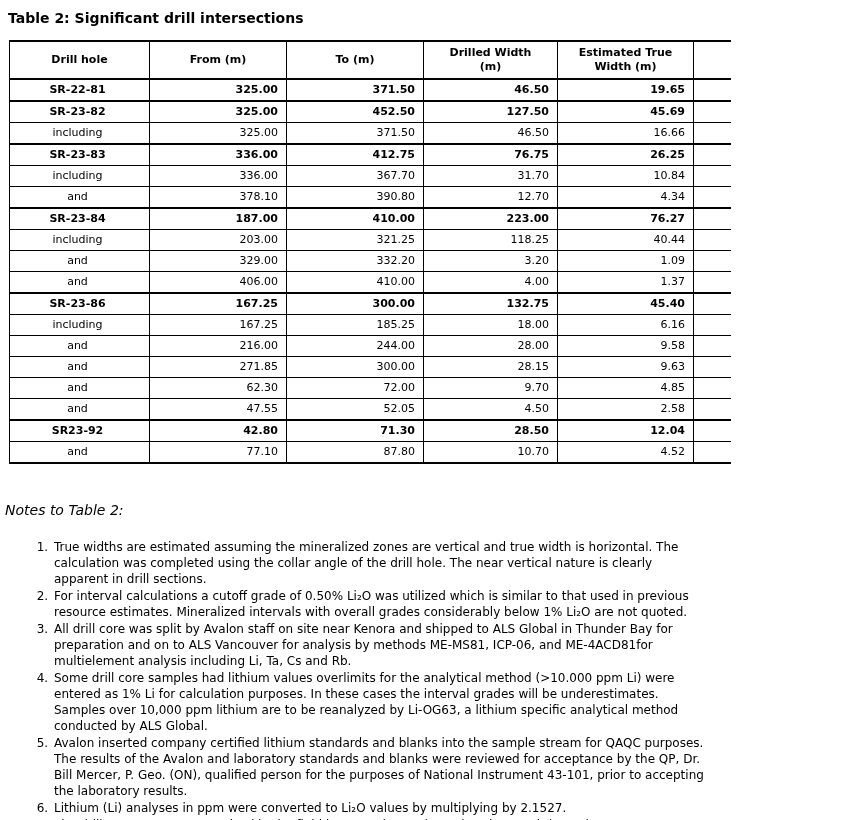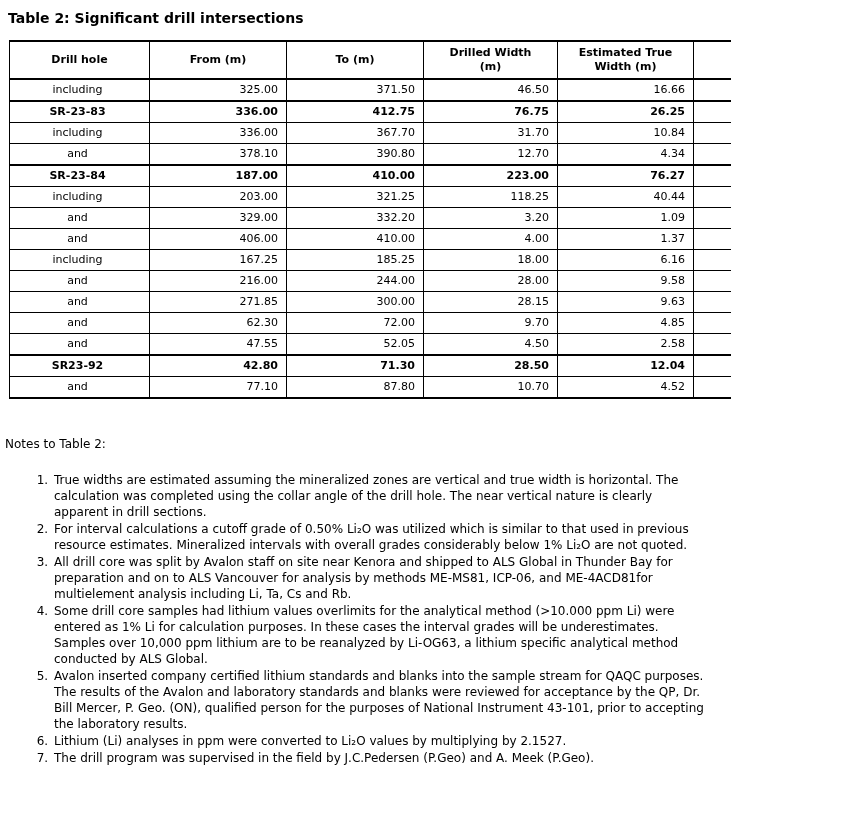--- a/index.html
+++ b/index.html
@@ -52,22 +52,23 @@
   }
   td.c-hole { text-align: center; padding: 3px 4px; }
   td.c-num  { text-align: right; }
   tr.main td { font-weight: bold; border-top: 2px solid #000000; }
   tr.main + tr.main td { border-top: 2px solid #000000; }
   table.drill-table tr:last-child td { border-bottom: 2px solid #000000; }
   .notes {
     margin: 38px 0 0 0;
   }
   .notes-heading {
-    font-size: 12px;
+    font-size: 14px;
     margin-left: -3px;
+    font-style: italic;
   }
   ol.notes-list {
     margin: 21px 0 0 0;
     padding: 0 10px 0 44px;
     font-size: 12px;
     line-height: 16px;
   }
   ol.notes-list li {
     margin: 0 0 1px 0;
     padding-left: 2px;
@@ -95,20 +96,36 @@
         <th>From (m)</th>
         <th>To (m)</th>
         <th>Drilled Width
 (m)</th>
         <th>Estimated True
 Width (m)</th>
         <th>Li2O %</th>
       </tr>
     </thead>
     <tbody>
+        <tr class="main">
+          <td class="c-hole">SR-22-81</td>
+          <td class="c-num">325.00</td>
+          <td class="c-num">371.50</td>
+          <td class="c-num">46.50</td>
+          <td class="c-num">19.65</td>
+          <td class="c-num">1.67</td>
+        </tr>
+        <tr class="main">
+          <td class="c-hole">SR-23-82</td>
+          <td class="c-num">325.00</td>
+          <td class="c-num">452.50</td>
+          <td class="c-num">127.50</td>
+          <td class="c-num">45.69</td>
+          <td class="c-num">0.73</td>
+        </tr>
         <tr>
           <td class="c-hole">including</td>
           <td class="c-num">325.00</td>
           <td class="c-num">371.50</td>
           <td class="c-num">46.50</td>
           <td class="c-num">16.66</td>
           <td class="c-num">1.67</td>
         </tr>
         <tr class="main">
           <td class="c-hole">SR-23-83</td>
@@ -158,20 +175,28 @@
           <td class="c-num">1.09</td>
           <td class="c-num">1.65</td>
         </tr>
         <tr>
           <td class="c-hole">and</td>
           <td class="c-num">406.00</td>
           <td class="c-num">410.00</td>
           <td class="c-num">4.00</td>
           <td class="c-num">1.37</td>
           <td class="c-num">1.87</td>
+        </tr>
+        <tr class="main">
+          <td class="c-hole">SR-23-86</td>
+          <td class="c-num">167.25</td>
+          <td class="c-num">300.00</td>
+          <td class="c-num">132.75</td>
+          <td class="c-num">45.40</td>
+          <td class="c-num">0.96</td>
         </tr>
         <tr>
           <td class="c-hole">including</td>
           <td class="c-num">167.25</td>
           <td class="c-num">185.25</td>
           <td class="c-num">18.00</td>
           <td class="c-num">6.16</td>
           <td class="c-num">1.22</td>
         </tr>
         <tr>

